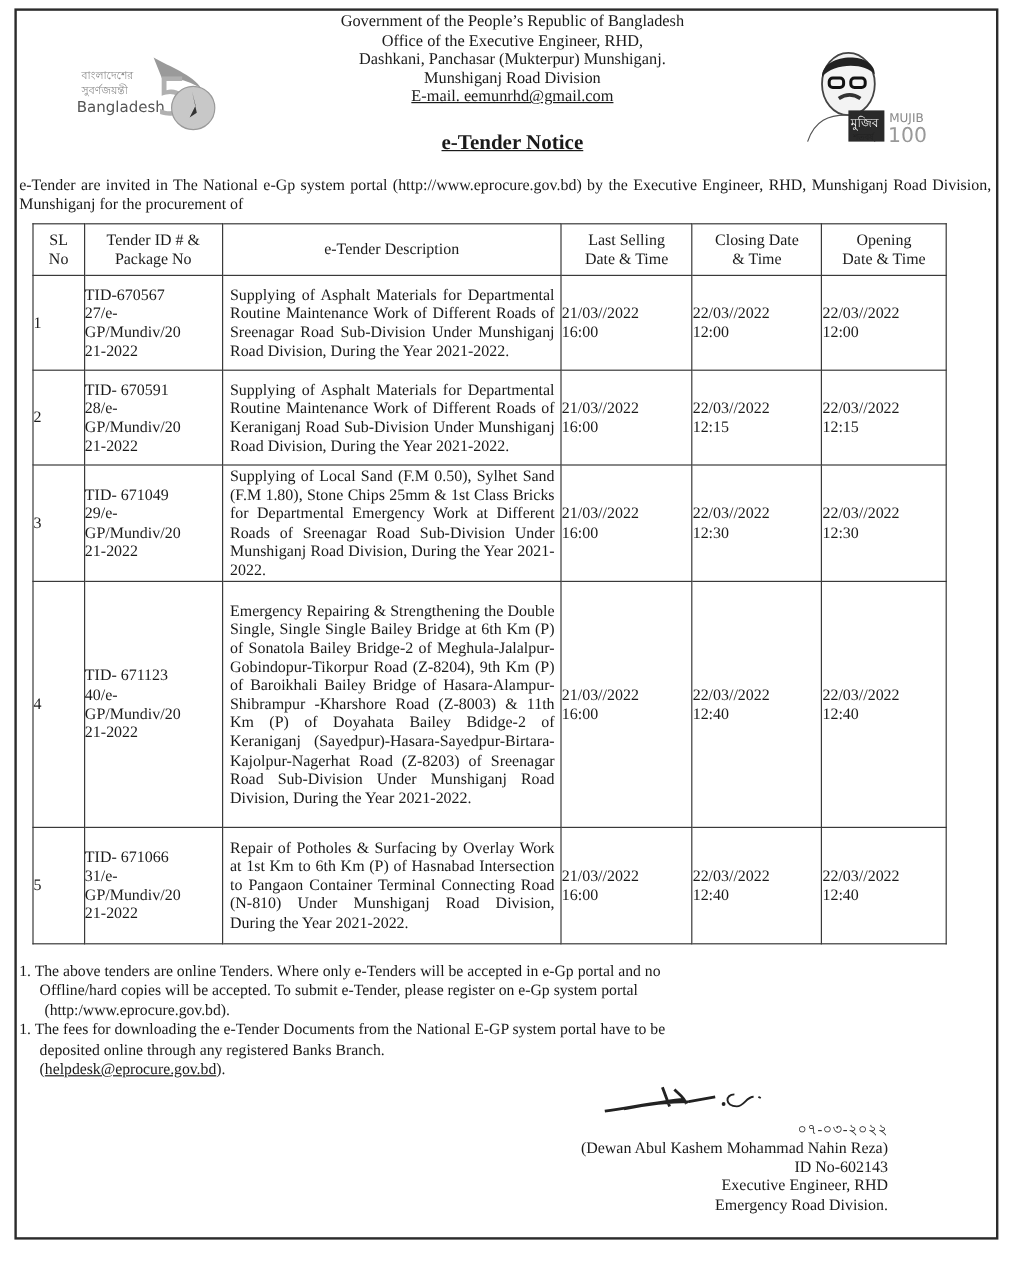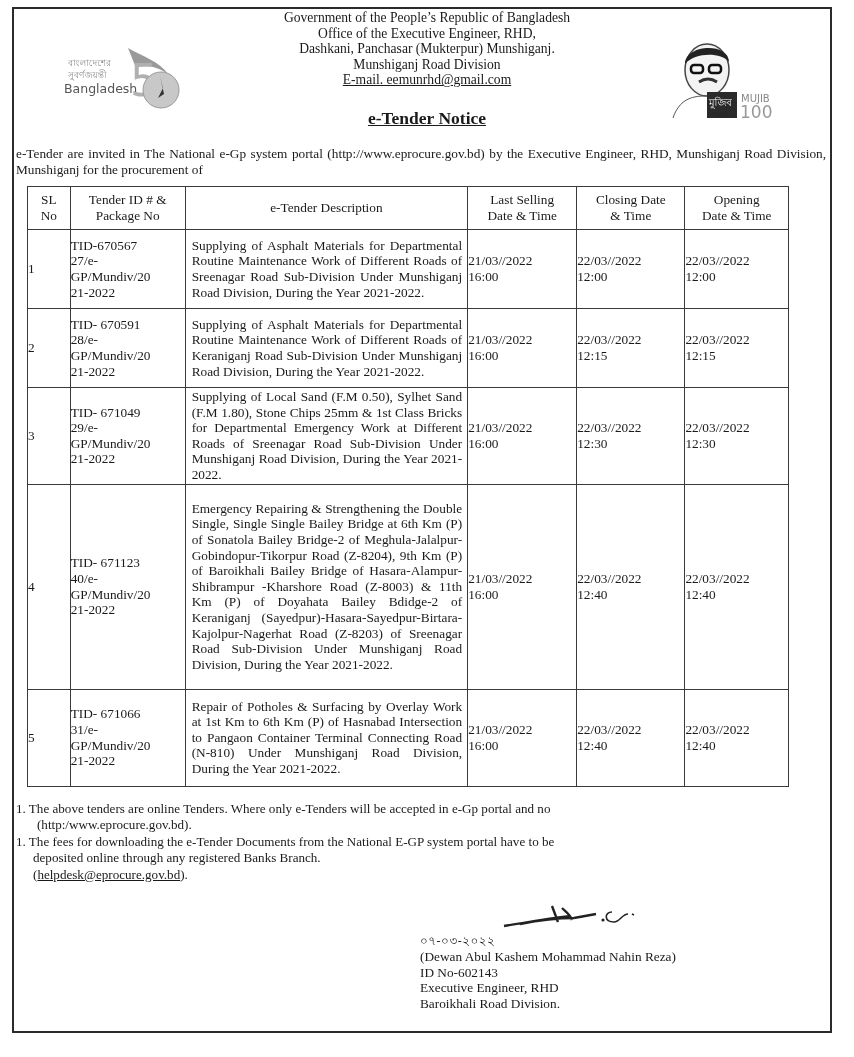--- a/index.html
+++ b/index.html
@@ -21,21 +21,21 @@
             font-size: 13.3px; line-height: 15.6px; }
     th, td { border: 1.3px solid #3a3a3a; padding: 0; vertical-align: middle; }
     th { font-weight: normal; text-align: center; height: 42px; }
     td.c { text-align: left; }
     td.desc { text-align: justify; padding: 1px 5px 1px 6px; text-align-last: left; }
     .notes { position: absolute; left: 16px; top: 785px; font-size: 13.1px; line-height: 16.4px; margin-top: 16px; }
     .notes .item { white-space: nowrap; }
     .notes .cont { padding-left: 17px; white-space: nowrap; }
     .notes .cont2 { padding-left: 21px; white-space: nowrap; }
     .notes .u { text-decoration: underline; }
-    .sign { position: absolute; left: 420px; width: 320px; top: 900px; text-align: left;
+    .sign { position: absolute; left: 420px; width: 320px; top: 900px; text-align: right;
             font-size: 13.3px; line-height: 15.4px; }
     .signature { height: 34px; position: relative; }
     .sign-date { font-size: 12px; letter-spacing: 0.5px; }
     .gd-code { position: absolute; left: 68px; top: 1072px; font-family: "DejaVu Sans", sans-serif;
                font-size: 14px; }
   </style>
 </head>
 <body>
 
 <div class="frame"></div>
@@ -134,34 +134,35 @@
       <td class="desc">Repair of Potholes &amp; Surfacing by Overlay Work at 1st Km to 6th Km (P) of Hasnabad Intersection to Pangaon Container Terminal Connecting Road (N-810) Under Munshiganj Road Division, During the Year 2021-2022.</td>
       <td class="c"><span>21/03//2022</span><br><span>16:00</span></td>
       <td class="c"><span>22/03//2022</span><br><span>12:40</span></td>
       <td class="c"><span>22/03//2022</span><br><span>12:40</span></td>
     </tr>
   </tbody>
 </table>
 
 <div class="notes">
   <div class="item">1. The above tenders are online Tenders. Where only e-Tenders will be accepted in e-Gp portal and no</div>
+  <div class="cont">Offline/hard copies will be accepted. To submit e-Tender, please register on e-Gp system portal</div>
   <div class="cont2">(http:/www.eprocure.gov.bd).</div>
   <div class="item">1. The fees for downloading the e-Tender Documents from the National E-GP system portal have to be</div>
   <div class="cont">deposited online through any registered Banks Branch.</div>
   <div class="cont"><span>(</span><span class="u">helpdesk@eprocure.gov.bd</span><span>).</span></div>
 </div>
 
 <div class="sign">
   <div class="signature">
     <svg width="160" height="34" viewBox="0 0 160 34" style="position:absolute;left:80px;top:0">
       <path d="M4 26 C 30 22, 52 18, 70 16 M20 24 C 40 20, 60 18, 74 18 M52 6 L 58 22 M62 8 C 66 12, 70 14, 72 20 M74 18 L 96 14" stroke="#222" stroke-width="2.4" fill="none"></path>
       <path d="M112 12 C 104 12, 104 22, 114 22 C 120 22, 122 14, 128 14 M132 14 L 134 15" stroke="#222" stroke-width="1.6" fill="none"></path>
       <circle cx="103" cy="20" r="1.6" fill="#222"></circle>
     </svg>
   </div>
   <div class="sign-date">০৭-০৩-২০২২</div>
   <div>(Dewan Abul Kashem Mohammad Nahin Reza)</div>
   <div>ID No-602143</div>
   <div>Executive Engineer, RHD</div>
-  <div>Baroikhali Road Division.</div>
+  <div>Emergency Road Division.</div>
 </div>
 
 <div class="gd-code">GD-G-452/03-22(8x4)</div>
 
 </body></html>

